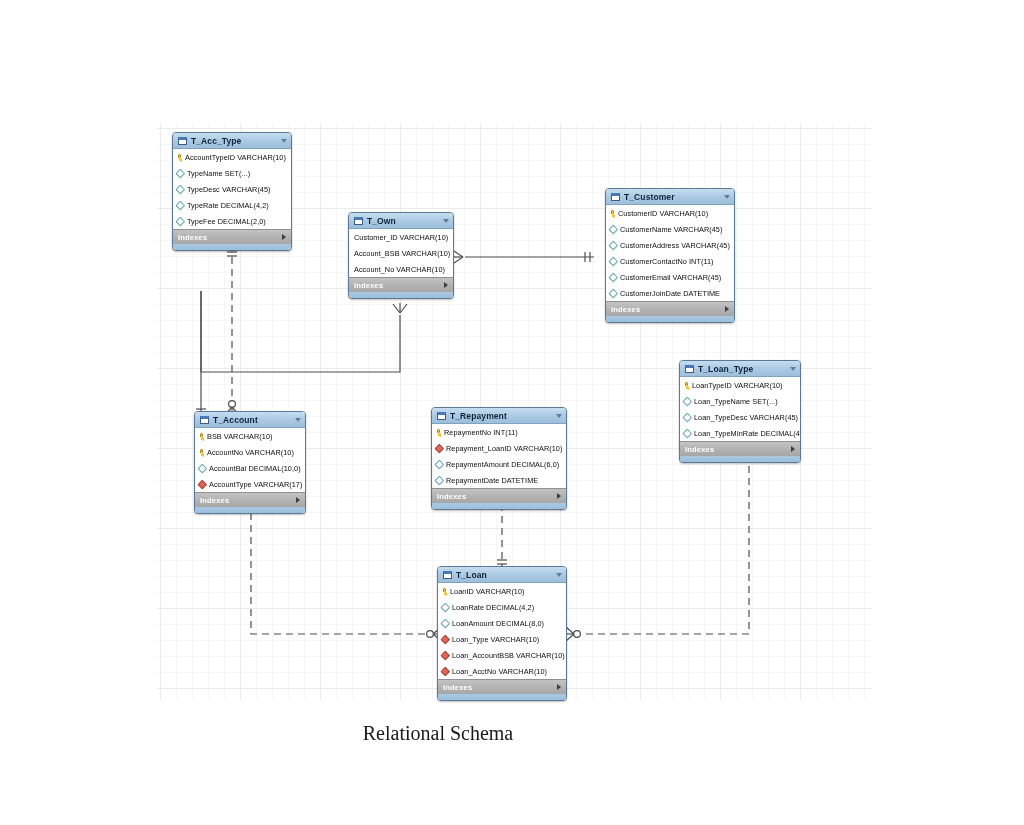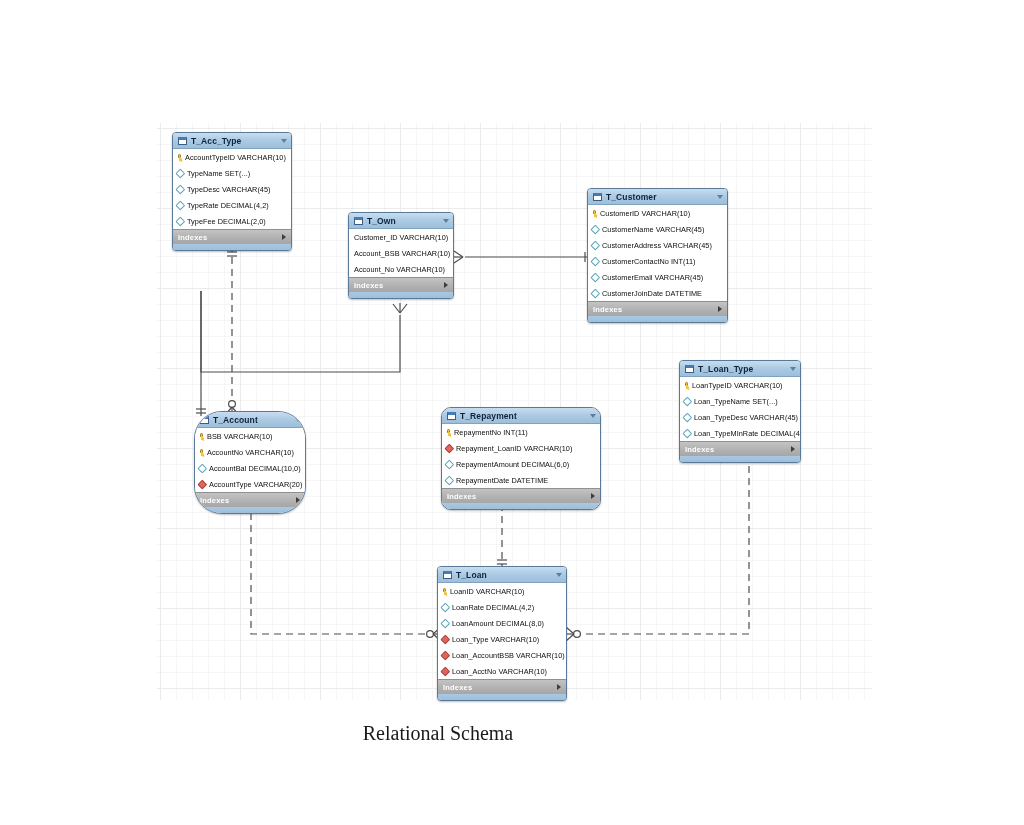--- a/index.html
+++ b/index.html
@@ -317,21 +317,21 @@
           <div class="col">
             <span class="col-label">Account_No VARCHAR(10)</span>
           </div>
         </div>
         <div class="tbl-foot">
           <span class="foot-label">Indexes</span>
           <span class="foot-caret"></span>
         </div>
         <div class="tbl-strip"></div>
       </div>
-      <div class="tbl" style="left: 430px; top: 65px; width: 141px;">
+      <div class="tbl" style="left: 448px; top: 65px; width: 130px;">
         <div class="tbl-head">
           <span class="tbl-icon"></span>
           <span class="tbl-title">T_Customer</span>
           <span class="tbl-caret"></span>
         </div>
         <div class="cols">
           <div class="col">
             <span class="ic pk"></span>
             <span class="col-label">CustomerID VARCHAR(10)</span>
           </div>
@@ -385,51 +385,51 @@
             <span class="ic dia"></span>
             <span class="col-label">Loan_TypeMInRate DECIMAL(4,2)</span>
           </div>
         </div>
         <div class="tbl-foot">
           <span class="foot-label">Indexes</span>
           <span class="foot-caret"></span>
         </div>
         <div class="tbl-strip"></div>
       </div>
-      <div class="tbl" style="left: 37px; top: 288px; width: 112px; border-radius: 28px;">
+      <div class="tbl" style="left: 37px; top: 288px; width: 112px;">
         <div class="tbl-head">
           <span class="tbl-icon"></span>
           <span class="tbl-title">T_Account</span>
           <span class="tbl-caret"></span>
         </div>
         <div class="cols">
           <div class="col">
             <span class="ic pk"></span>
             <span class="col-label">BSB VARCHAR(10)</span>
           </div>
           <div class="col">
             <span class="ic pk"></span>
             <span class="col-label">AccountNo VARCHAR(10)</span>
           </div>
           <div class="col">
             <span class="ic dia"></span>
             <span class="col-label">AccountBal DECIMAL(10,0)</span>
           </div>
           <div class="col">
             <span class="ic fk"></span>
-            <span class="col-label">AccountType VARCHAR(20)</span>
-          </div>
-        </div>
-        <div class="tbl-foot">
-          <span class="foot-label">Indexes</span>
-          <span class="foot-caret"></span>
-        </div>
-        <div class="tbl-strip"></div>
-      </div>
-      <div class="tbl" style="left: 284px; top: 284px; width: 160px; border-radius: 10px;">
+            <span class="col-label">AccountType VARCHAR(17)</span>
+          </div>
+        </div>
+        <div class="tbl-foot">
+          <span class="foot-label">Indexes</span>
+          <span class="foot-caret"></span>
+        </div>
+        <div class="tbl-strip"></div>
+      </div>
+      <div class="tbl" style="left: 274px; top: 284px; width: 136px;">
         <div class="tbl-head">
           <span class="tbl-icon"></span>
           <span class="tbl-title">T_Repayment</span>
           <span class="tbl-caret"></span>
         </div>
         <div class="cols">
           <div class="col">
             <span class="ic pk"></span>
             <span class="col-label">RepaymentNo INT(11)</span>
           </div>

